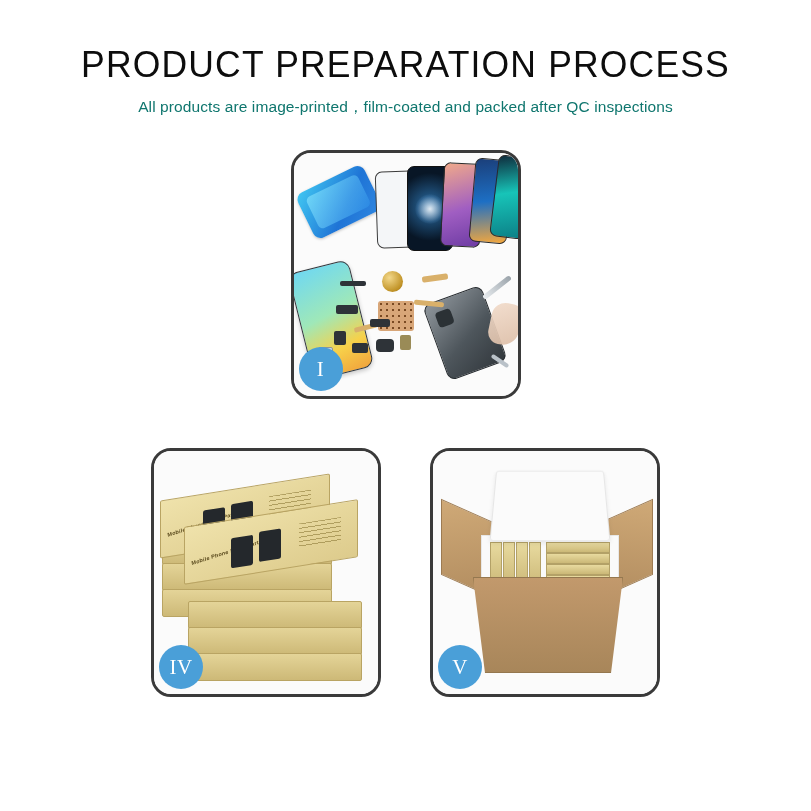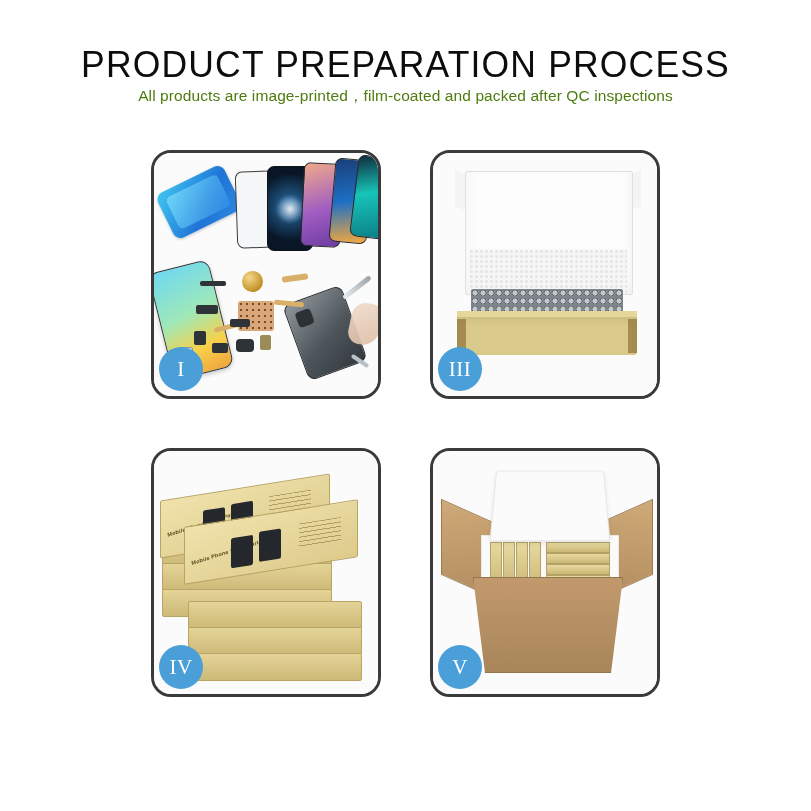--- a/index.html
+++ b/index.html
@@ -2,21 +2,21 @@
 <html><head>
 <meta charset="utf-8">
 <style>
   html,body{margin:0;padding:0;background:#fff;}
   body{width:811px;height:811px;overflow:hidden;font-family:"Liberation Sans",sans-serif;}
   .page{position:relative;width:811px;height:568px;background:#ffffff;}
 
   .header{text-align:center;padding-top:44px;}
   .title{font-size:37px;letter-spacing:1.2px;color:#0d0d0d;font-weight:400;
          font-family:"Liberation Sans",sans-serif;transform:scaleX(.96);white-space:nowrap;}
-  .subtitle{font-size:15.5px;color:#4d7c0f;margin-top:0;letter-spacing:.1px;white-space:nowrap;}
+  .subtitle{font-size:15.5px;color:#0f766e;margin-top:11px;letter-spacing:.1px;white-space:nowrap;}
 
   .grid{position:absolute;left:0;top:150px;width:811px;}
   .row{display:flex;justify-content:center;gap:49px;margin-bottom:49px;}
 
   .panel{position:relative;width:230px;height:249px;border:3px solid #3a3a3a;border-radius:20px;
          background:#fafafa;box-sizing:border-box;overflow:hidden;}
   .panel .photo{position:absolute;inset:0;background:#fbfbfb;}
 
   .badge{position:absolute;left:5px;bottom:5px;width:44px;height:44px;border-radius:50%;
          background:#4a9fd8;color:#ffffff;display:flex;align-items:center;justify-content:center;
@@ -155,34 +155,20 @@
           <div class="bit" style="left:24px;top:194px;width:13px;height:18px;background:#cfd6db;border:1px solid #8b949b;"></div>
           <div class="bit" style="left:76px;top:166px;width:20px;height:8px;"></div>
           <div class="tool"></div>
           <div class="hand"></div>
           <div class="flex" style="left:196px;top:206px;width:20px;height:4px;transform:rotate(34deg);background:#b9c1c8;"></div>
         </div>
         <div class="badge">I</div>
       </div>
 
 
-      <div class="panel p3">
-        <div class="photo">
-          <div class="lidl"></div>
-          <div class="lidr"></div>
-          <div class="lid"></div>
-          <div class="foam"></div>
-          <div class="wrap"></div>
-          <div class="basetop"></div>
-          <div class="base"></div>
-          <div class="corner" style="left:24px;top:166px;"></div>
-          <div class="corner" style="left:195px;top:166px;"></div>
-        </div>
-        <div class="badge">III</div>
-      </div>
     </div>
 
     <div class="row">
 
       <div class="panel p4">
         <div class="photo">
           <div class="bx" style="left:8px;top:86px;"></div>
           <div class="bx" style="left:8px;top:112px;"></div>
           <div class="bx" style="left:8px;top:138px;"></div>
           <div class="bx" style="left:34px;top:150px;width:172px;"></div>

